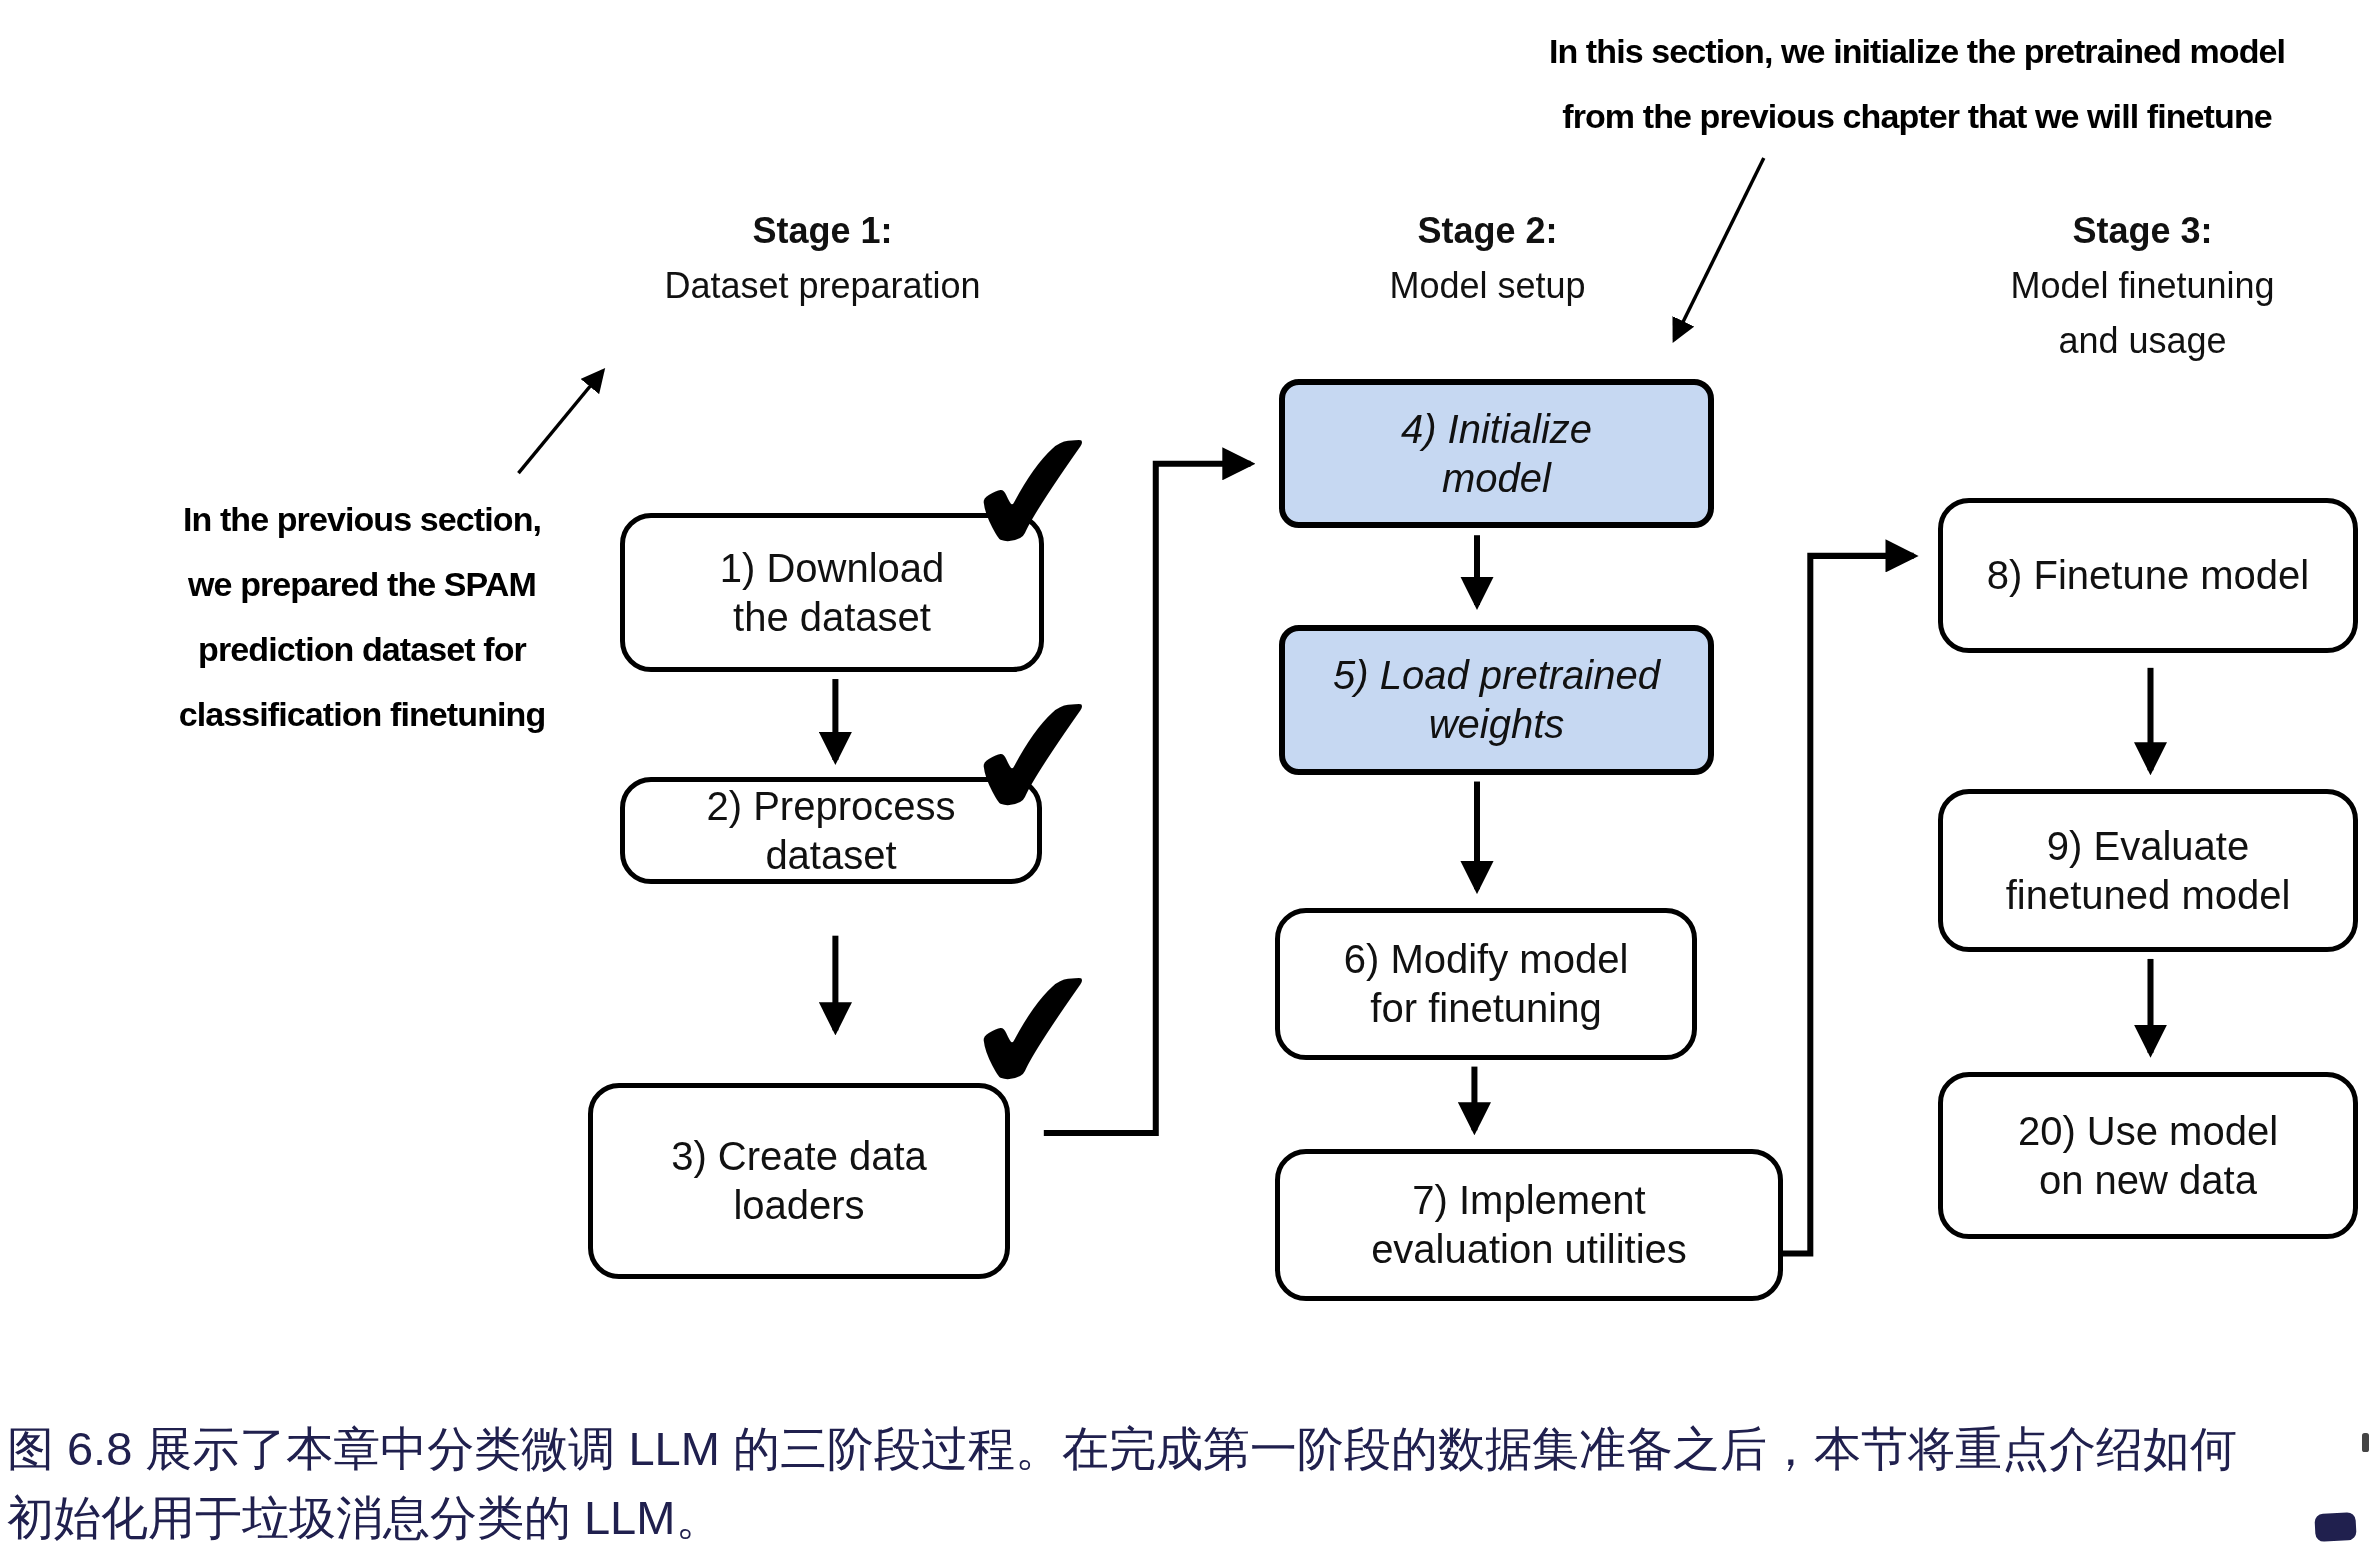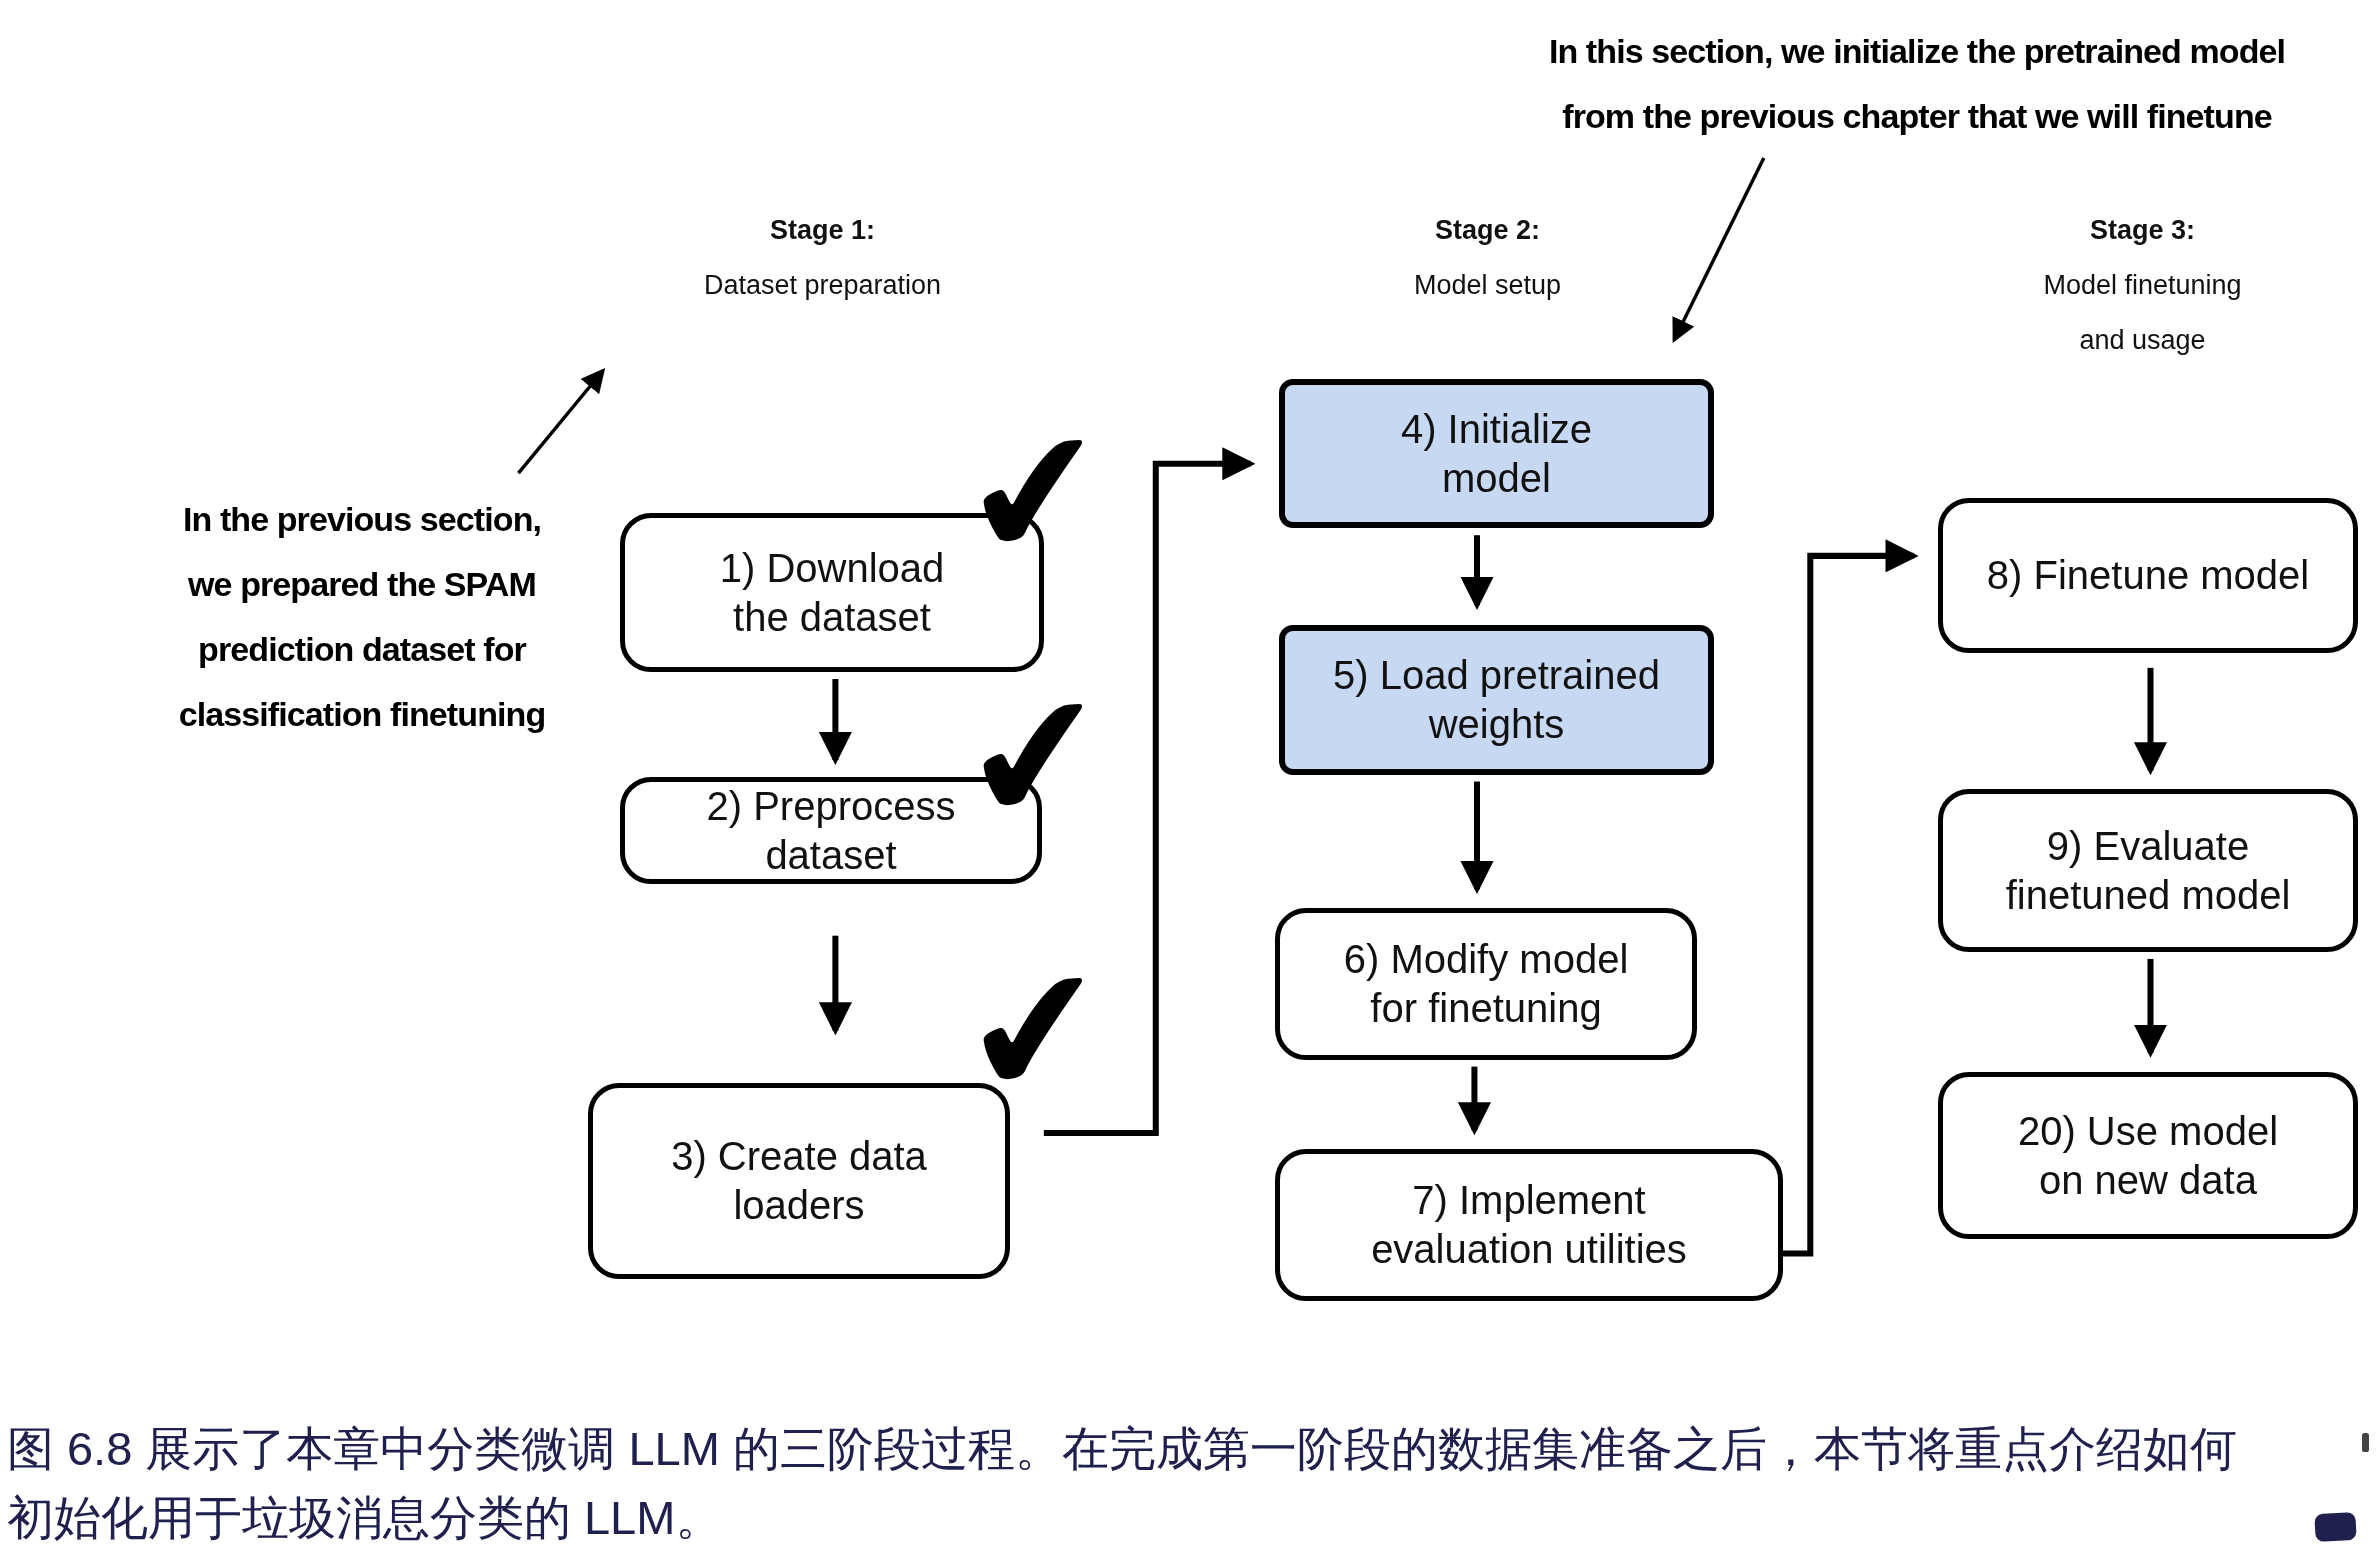--- a/index.html
+++ b/index.html
@@ -12,21 +12,21 @@
   #figure {
     position: relative;
     width: 2377px; height: 1551px;
     background: #ffffff;
     padding-left: 28px;
   }
   .hdr {
     position: absolute;
     width: 517px;
     text-align: center;
-    font-size: 27px;
+    font-size: 36px;
     line-height: 55px;
     color: #111;
   }
   .hdr .hdr-title { font-weight: 700; }
   .hdr .hdr-sub { font-weight: 400; white-space: pre-line; }
   .annot {
     position: absolute;
     text-align: center;
     font-weight: 700;
     font-size: 34px;
@@ -45,21 +45,22 @@
     align-items: center;
     justify-content: center;
     text-align: center;
     font-size: 40px;
     line-height: 49px;
     color: #111;
     white-space: pre-line;
   }
   .flow-box.blue {
     border-width: 6.9px;
-    border-radius: 14px;
+    border-radius: 20px;
+    font-style: italic;
   }
   .check {
     position: absolute;
     font-size: 172px;
     line-height: 172px;
     color: #000;
     transform: rotate(-6deg);
   }
   #connector-layer {
     position: absolute;

